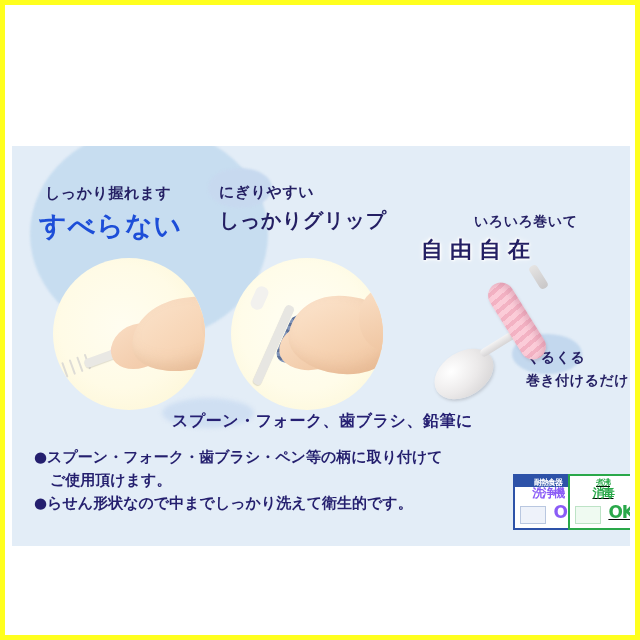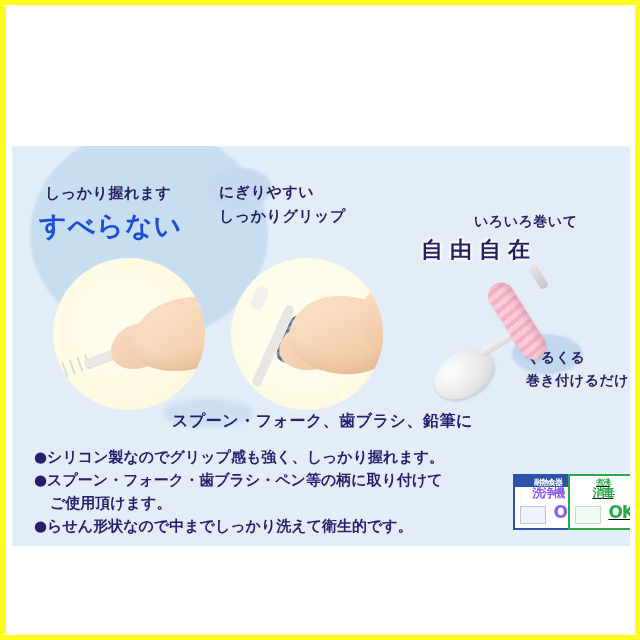--- a/index.html
+++ b/index.html
@@ -25,21 +25,21 @@
   #blob-big{left:18px;top:-18px;width:238px;height:212px;background:#c7ddf0;filter:blur(1px);}
   #blob-grip{left:196px;top:22px;width:64px;height:40px;background:#c7d9ef;border-radius:50%;filter:blur(1px);}
   #blob-curl{left:500px;top:188px;width:70px;height:40px;background:#c3d8ee;border-radius:50%;filter:blur(1px);}
   #blob-caption{left:150px;top:252px;width:92px;height:30px;background:#cfdff2;border-radius:50%;filter:blur(2px);}
 
   
   .hd{position:absolute;color:#241f63;white-space:nowrap;letter-spacing:.5px;}
   #h1-small{left:33px;top:38px;font-size:15px;font-weight:600;}
   #h1-big{left:27px;top:62px;font-size:27px;font-weight:700;color:#1d4ed8;letter-spacing:1px;}
   #h2-l1{left:207px;top:37px;font-size:15px;font-weight:600;}
-  #h2-l2{left:207px;top:61px;font-size:15px;font-weight:600;}
+  #h2-l2{left:207px;top:61px;font-size:20px;font-weight:600;}
   #h3-small{left:414px;top:67px;font-size:14px;font-weight:600;margin-left:48px;}
   #h3-big{left:409px;top:89px;font-size:22px;font-weight:700;letter-spacing:7px;
           text-shadow:0 0 3px #fff,0 0 6px #fff,1px 1px 2px #fff,-1px -1px 2px #fff;}
   #h4-l1{left:514px;top:203px;font-size:14px;font-weight:600;}
   #h4-l2{left:514px;top:226px;font-size:14px;font-weight:600;}
   #center-caption{left:160px;top:265px;font-size:16px;font-weight:700;color:#262073;}
 
   
   .photo{position:absolute;border-radius:50%;overflow:hidden;}
   #photo1{left:41px;top:112px;width:152px;height:152px;
@@ -175,21 +175,20 @@
     <div id="spoon">
       <div id="spoon-bowl"></div>
       <div id="spoon-neck"></div>
       <div id="spoon-coil"></div>
       <div id="spoon-tip"></div>
     </div>
 
     <div class="hd" id="center-caption">スプーン・フォーク、歯ブラシ、鉛筆に</div>
 
     <div id="bullets">
-      <div class="row">●シリコン製なのでグリップ感も強く、しっかり握れます。</div>
       <div class="row">●スプーン・フォーク・歯ブラシ・ペン等の柄に取り付けて</div>
       <div class="row cont">ご使用頂けます。</div>
       <div class="row">●らせん形状なので中までしっかり洗えて衛生的です。</div>
     </div>
 
     <div class="badge" id="badge-dishwasher">
       <div class="b-top">耐熱食器</div>
       <div class="b-mid">洗浄機</div>
       <div class="b-pic"></div>
       <div class="b-ok">OK</div>

